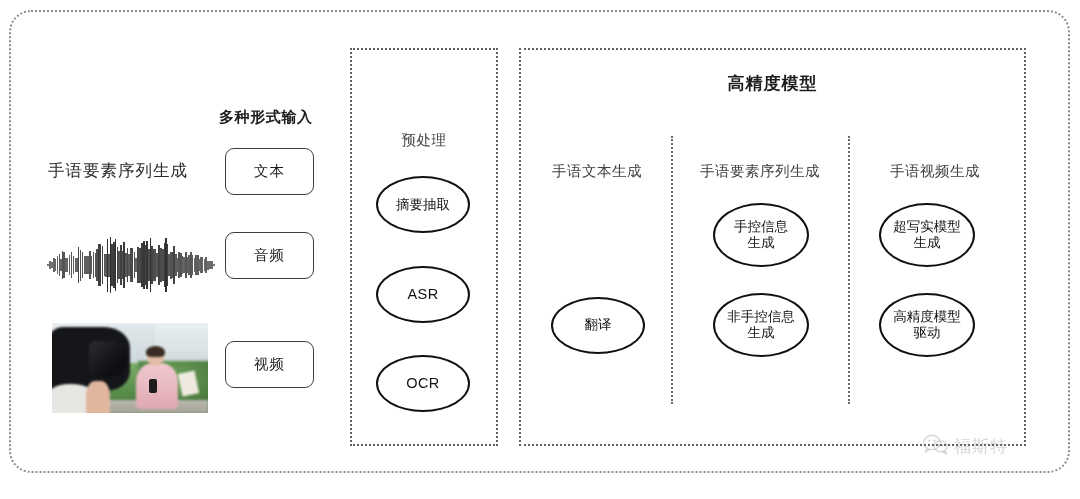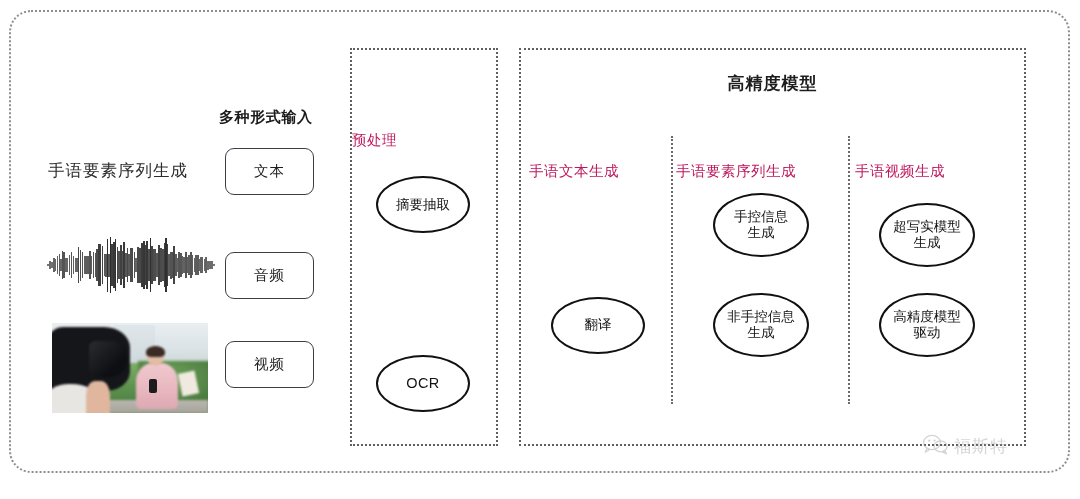--- a/index.html
+++ b/index.html
@@ -45,23 +45,23 @@
     right: 0;
     text-align: center;
     font-size: 17px;
     font-weight: bold;
     color: #1d1d1d;
     letter-spacing: 1px;
   }
 
   .col-subtitle {
     position: absolute;
-    text-align: left;
+    text-align: center;
     font-size: 14.5px;
-    color: #be185d;
+    color: #404040;
     letter-spacing: 0.5px;
     white-space: nowrap;
   }
 
   
   .v-divider {
     position: absolute;
     width: 0;
     border-left: 2px dotted #6a6a6a;
   }
@@ -357,51 +357,54 @@
     <div class="vt-mic"></div>
     <div class="vt-camera"></div>
     <div class="vt-lens"></div>
     <div class="vt-shoulder"></div>
     <div class="vt-arm"></div>
   </div>
 
   <div class="input-btn" style="left:225px; top:148px;">
     <span>文本</span>
   </div>
-  <div class="input-btn" style="left:225px; top:252px;">
+  <div class="input-btn" style="left:225px; top:232px;">
     <span>音频</span>
   </div>
   <div class="input-btn" style="left:225px; top:341px;">
     <span>视频</span>
   </div>
 
   <div class="panel" style="left:350px; top:48px; width:148px; height:398px;">
     <div class="col-subtitle" style="left:0; right:0; top:81px;">预处理</div>
 
     <div class="ellipse" style="left:24px; top:126px; width:94px; height:57px;">
       <span>摘要抽取</span>
+    </div>
+    <div class="ellipse latin" style="left:24px; top:216px; width:94px; height:57px;">
+      <span>ASR</span>
     </div>
     <div class="ellipse latin" style="left:24px; top:305px; width:94px; height:57px;">
       <span>OCR</span>
     </div>
   </div>
 
   <div class="panel" style="left:519px; top:48px; width:507px; height:398px;">
     <div class="panel-title" style="top:22px;">高精度模型</div>
 
     <div class="v-divider" style="left:150px; top:86px; height:268px;"></div>
     <div class="v-divider" style="left:327px; top:86px; height:268px;"></div>
 
     <div class="col-subtitle" style="left:8px; width:136px; top:112px;">手语文本生成</div>
     <div class="ellipse" style="left:30px; top:247px; width:94px; height:57px;font-family:Liberation Mono, monospace;">
       <span>翻译</span>
     </div>
 
     <div class="col-subtitle" style="left:155px; width:168px; top:112px;">手语要素序列生成</div>
-    <div class="ellipse" style="left:192px; top:143px; width:96px; height:64px;">
+    <div class="ellipse" style="left:192px; top:153px; width:96px; height:64px;">
       <span>手控信息
 生成</span>
     </div>
     <div class="ellipse" style="left:192px; top:243px; width:96px; height:64px;">
       <span>非手控信息
 生成</span>
     </div>
 
     <div class="col-subtitle" style="left:334px; width:160px; top:112px;">手语视频生成</div>
     <div class="ellipse" style="left:358px; top:153px; width:96px; height:64px;">

